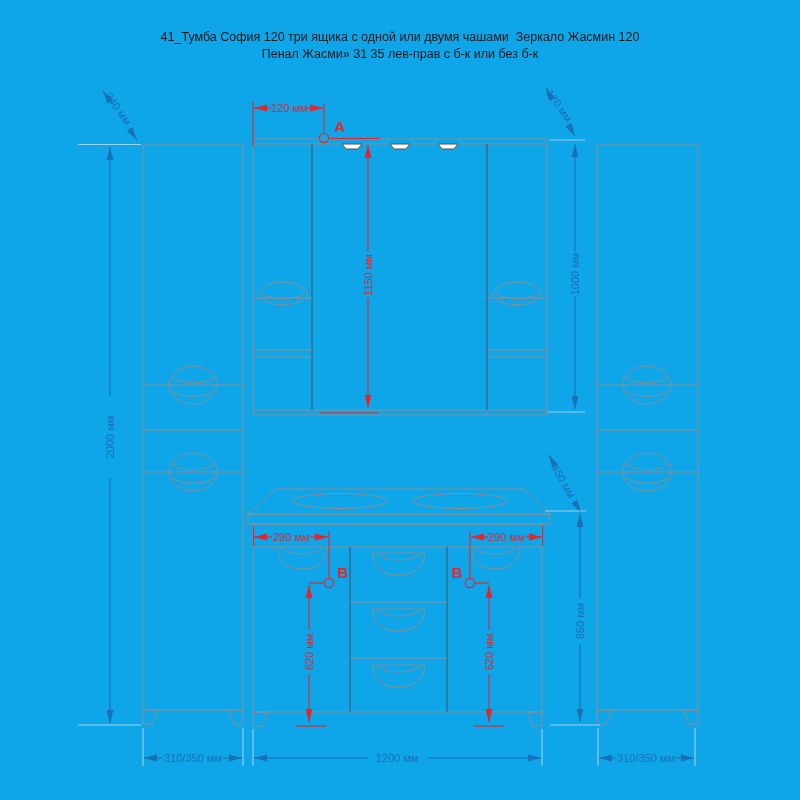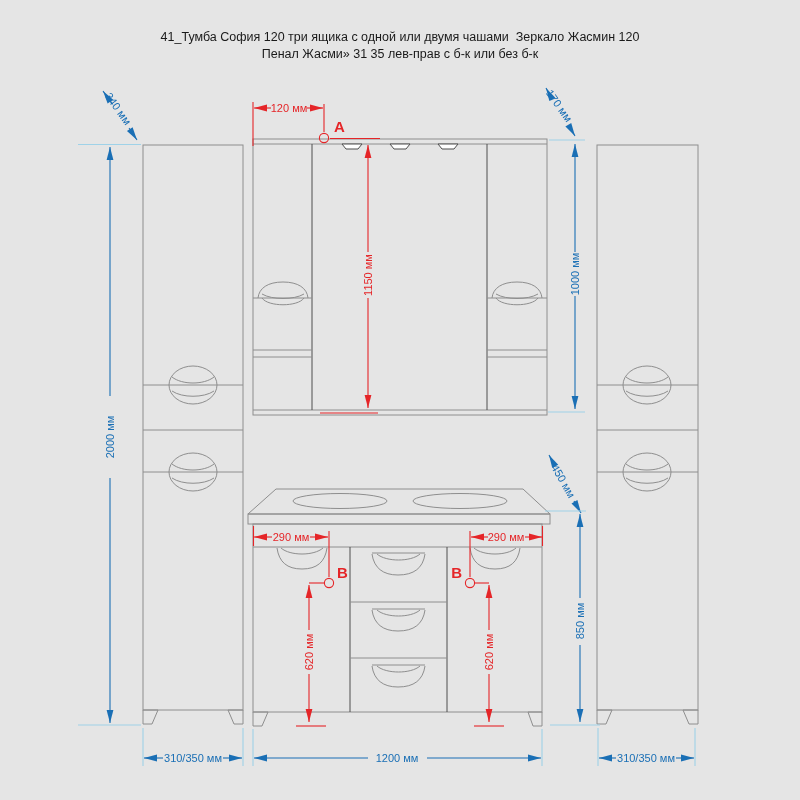--- a/index.html
+++ b/index.html
@@ -1,16 +1,16 @@
 <!DOCTYPE html>
 <html><head>
 <meta charset="utf-8">
 <style>
   html,body{margin:0;padding:0;background:#fff;}
-  .canvas{position:relative;width:800px;height:800px;background:#e5e5e5;overflow:hidden;
+  .canvas{position:relative;width:800px;height:800px;background:#0ea5e9;overflow:hidden;
           font-family:"Liberation Sans",sans-serif;}
   svg{position:absolute;left:0;top:0;}
   
   .f  {stroke:#8e8e8e;stroke-width:1;fill:none;}
   .fd {stroke:#4f4f4f;stroke-width:1;fill:none;}
   .fdw{stroke:#4f4f4f;stroke-width:1;fill:#ffffff;}
   
   .db {stroke:#1a6fb5;stroke-width:1.1;fill:none;}
   .dc {stroke:#9fd2e8;stroke-width:1.1;fill:none;}
   .dr {stroke:#e52528;stroke-width:1.1;fill:none;}

